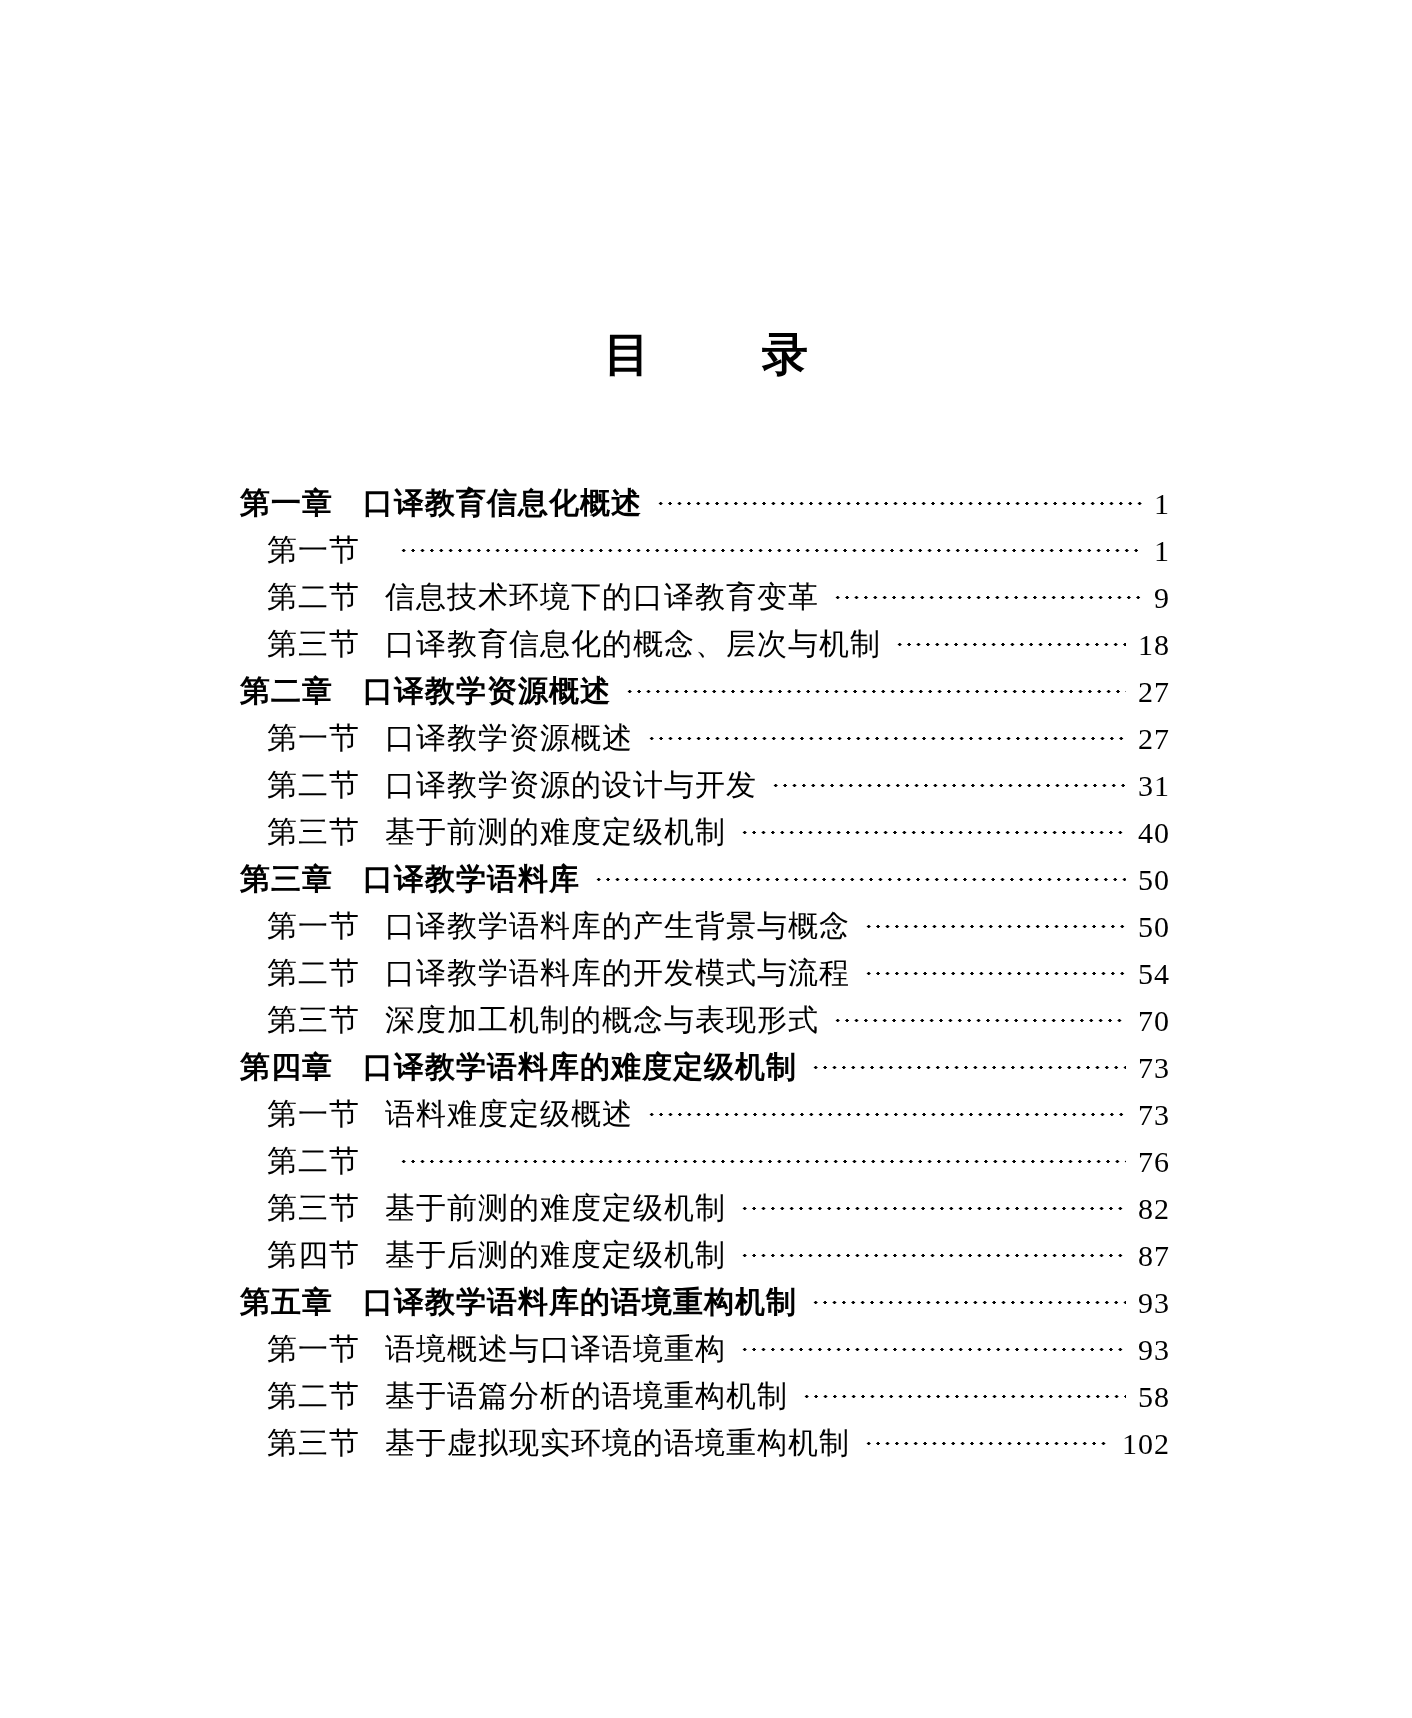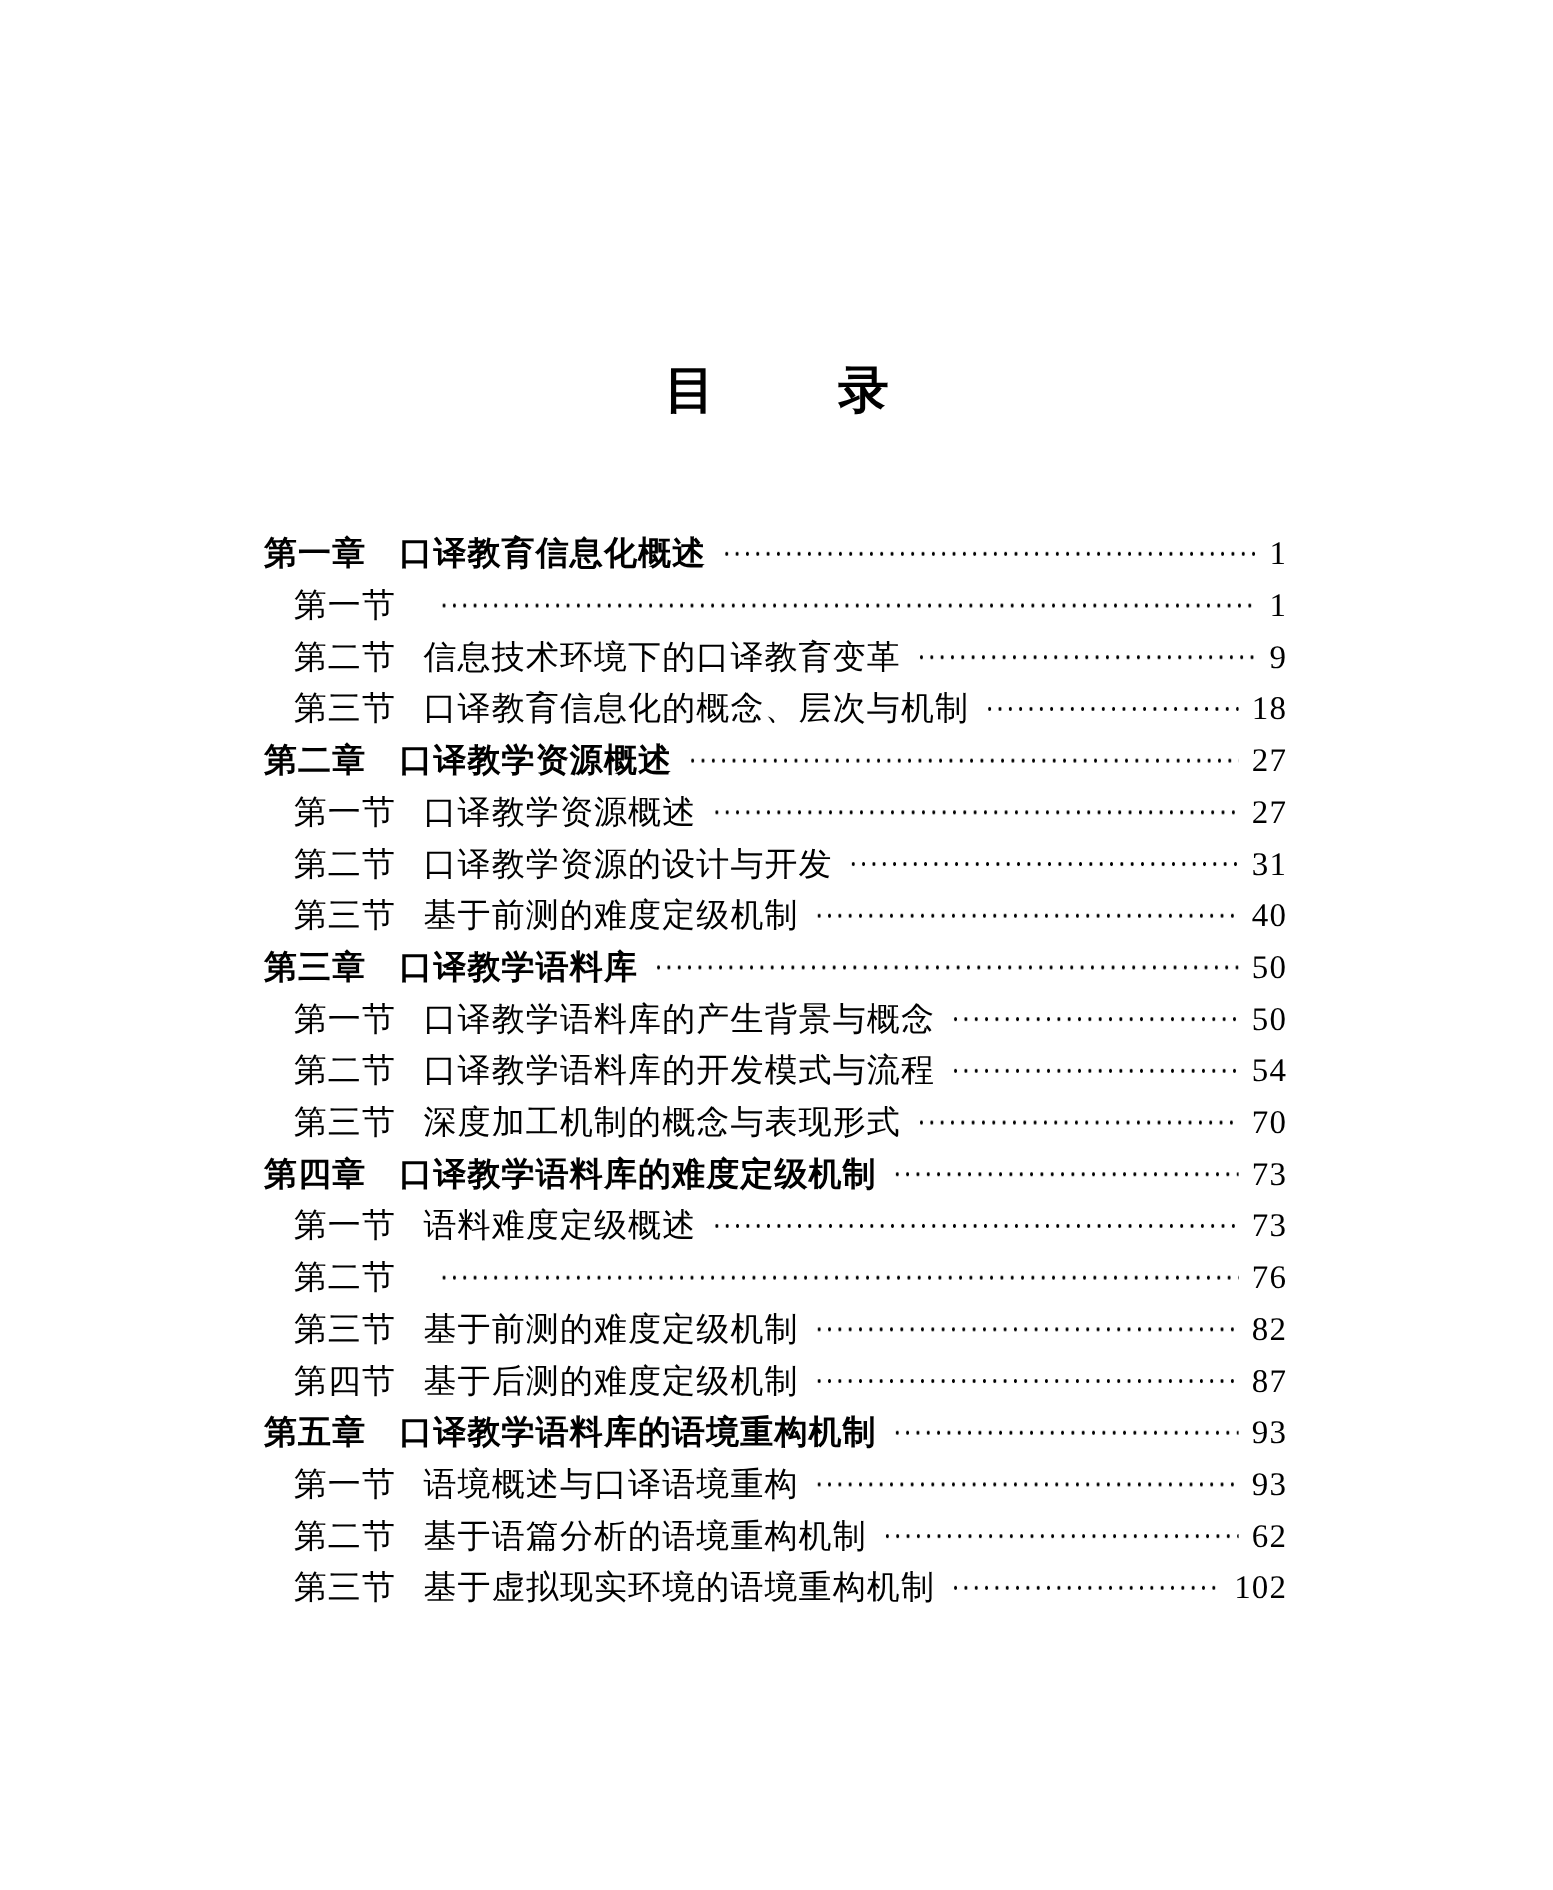--- a/index.html
+++ b/index.html
@@ -202,21 +202,21 @@
         <div class="row section-row">
     <span class="s-label">第一节</span>
     <span class="s-title">语境概述与口译语境重构</span>
     <span class="leader"></span>
     <span class="pnum">93</span>
   </div>
         <div class="row section-row">
     <span class="s-label">第二节</span>
     <span class="s-title">基于语篇分析的语境重构机制</span>
     <span class="leader"></span>
-    <span class="pnum">62</span>
+    <span class="pnum">58</span>
   </div>
         <div class="row section-row">
     <span class="s-label">第三节</span>
     <span class="s-title">基于虚拟现实环境的语境重构机制</span>
     <span class="leader"></span>
     <span class="pnum">102</span>
   </div>
       </div>
     </div>
 </div>

